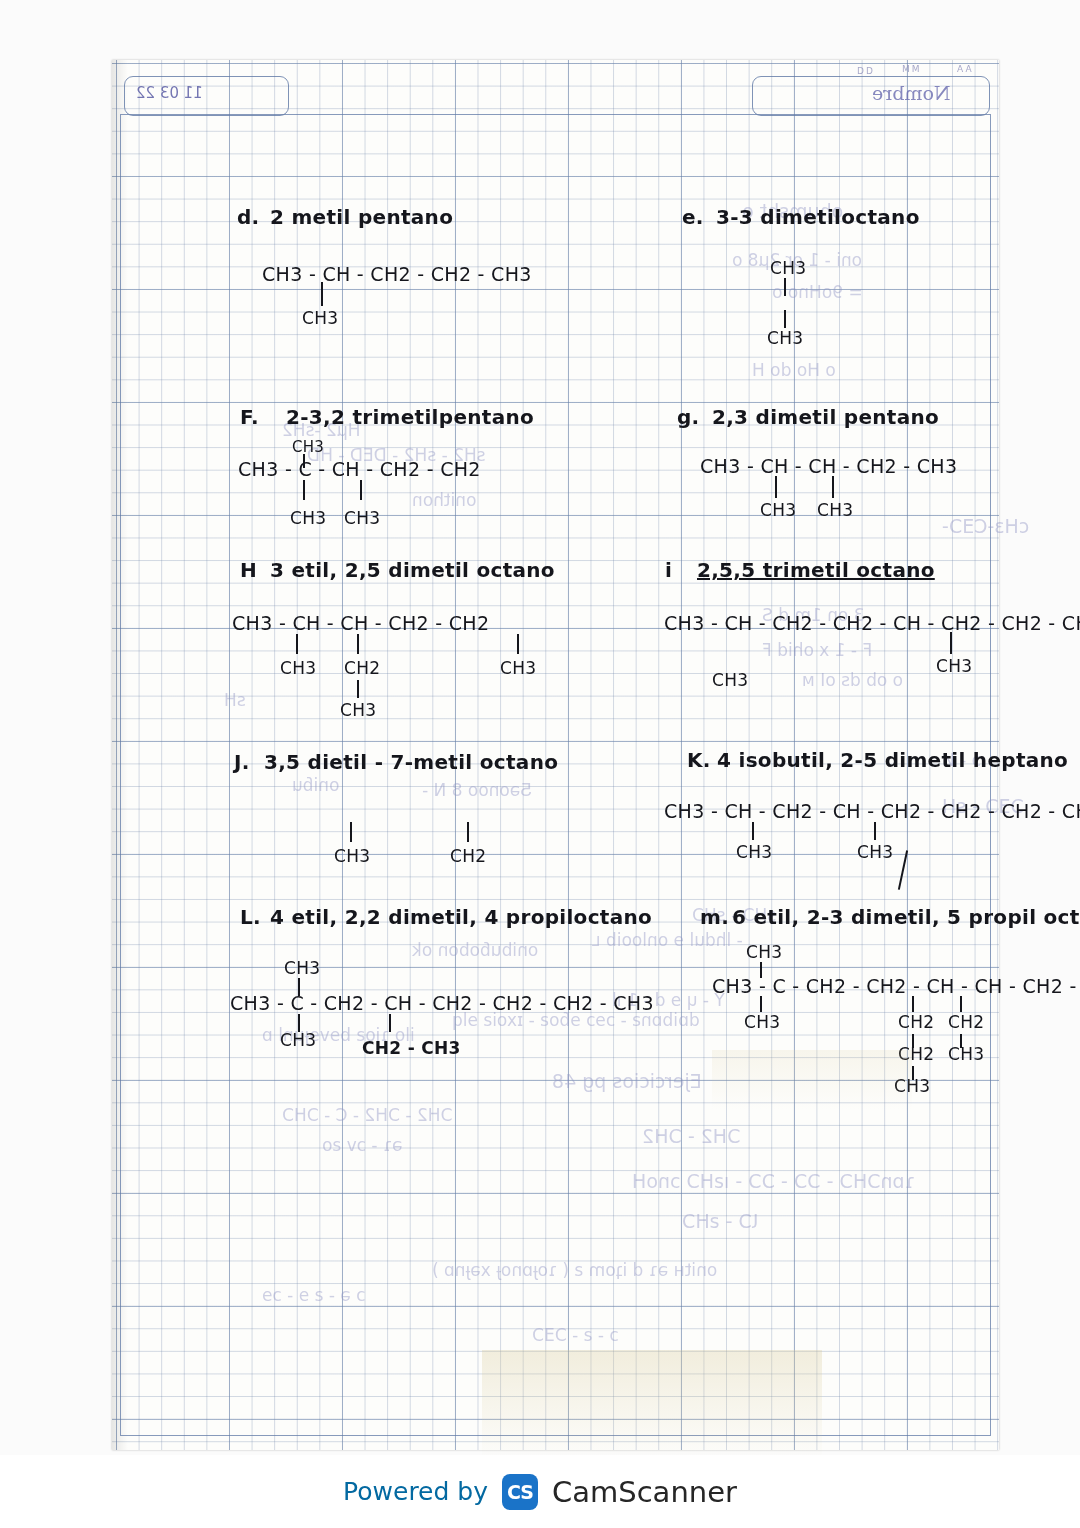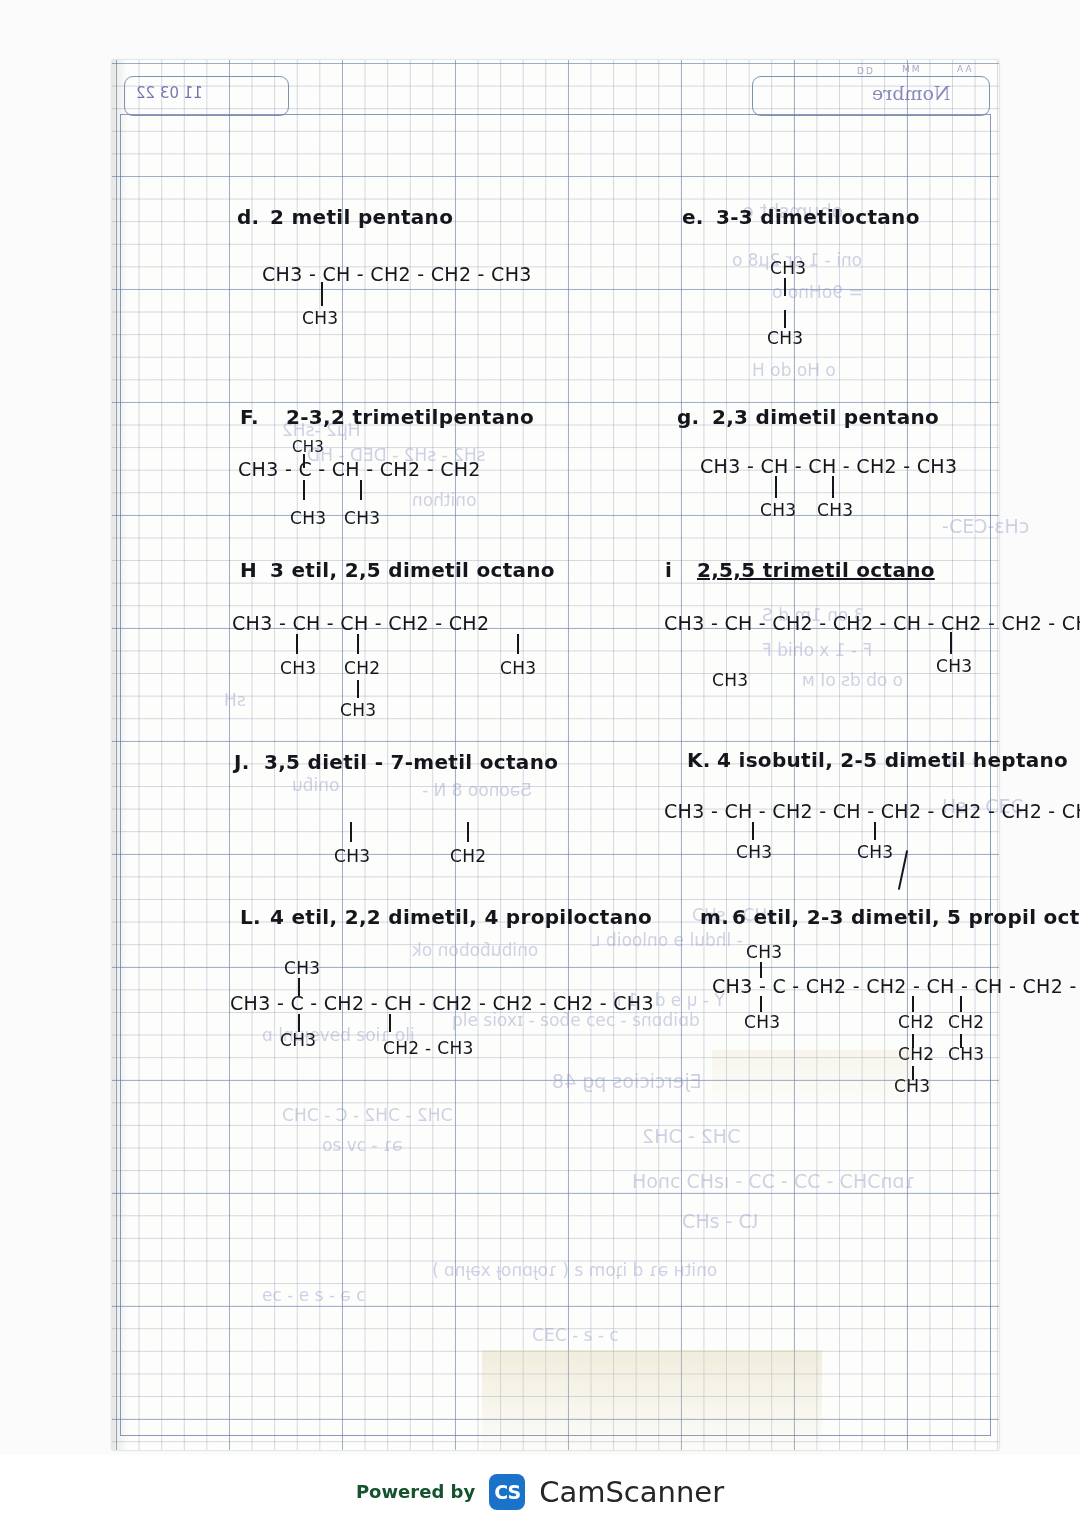--- a/index.html
+++ b/index.html
@@ -144,24 +144,23 @@
     top: 1455px;
     width: 1080px;
     height: 73px;
     background: #ffffff;
     display: flex;
     align-items: center;
     justify-content: center;
     gap: 14px;
   }
   .footer-text {
-    font-size: 18px;
-    color: #14532d;
-    font-family: "DejaVu Sans", sans-serif;
-    font-weight: bold;
+    font-size: 25px;
+    color: #0369a1;
+    font-family: "DejaVu Sans", sans-serif;
   }
   .cs-badge {
     width: 36px; height: 36px;
     background: #1a73c8;
     border-radius: 8px;
     color: #fff;
     font-size: 19px;
     font-weight: bold;
     display: flex;
     align-items: center;
@@ -303,21 +302,21 @@
     <div class="vline" style="left:790px; top:790px; height:40px; transform:rotate(12deg);"></div>
 
     <div class="hw title" style="left:128px; top:845px;">L.</div>
     <div class="hw title" style="left:158px; top:845px;">4 etil, 2,2 dimetil, 4 propiloctano</div>
     <div class="hw branch" style="left:172px; top:898px;">CH3</div>
     <div class="vline" style="left:186px; top:918px; height:18px;"></div>
     <div class="hw chain" style="left:118px; top:932px;">CH3 - C - CH2 - CH - CH2 - CH2 - CH2 - CH3</div>
     <div class="vline" style="left:186px; top:954px; height:18px;"></div>
     <div class="vline" style="left:277px; top:954px; height:18px;"></div>
     <div class="hw branch" style="left:168px; top:970px;">CH3</div>
-    <div class="hw branch" style="left:271px; top:978px;">CH2 - CH3</div>
+    <div class="hw branch" style="left:250px; top:978px;font-weight:bold;">CH2 - CH3</div>
 
     <div class="hw title" style="left:588px; top:845px;">m.</div>
     <div class="hw title" style="left:620px; top:845px;">6 etil, 2-3 dimetil, 5 propil octano</div>
     <div class="hw branch" style="left:634px; top:882px;">CH3</div>
     <div class="vline" style="left:648px; top:902px; height:16px;"></div>
     <div class="hw chain" style="left:600px; top:915px;">CH3 - C - CH2 - CH2 - CH - CH - CH2 - CH3</div>
     <div class="vline" style="left:648px; top:936px; height:16px;"></div>
     <div class="hw branch" style="left:632px; top:952px;">CH3</div>
     <div class="vline" style="left:800px; top:936px; height:16px;"></div>
     <div class="vline" style="left:848px; top:936px; height:16px;"></div>

